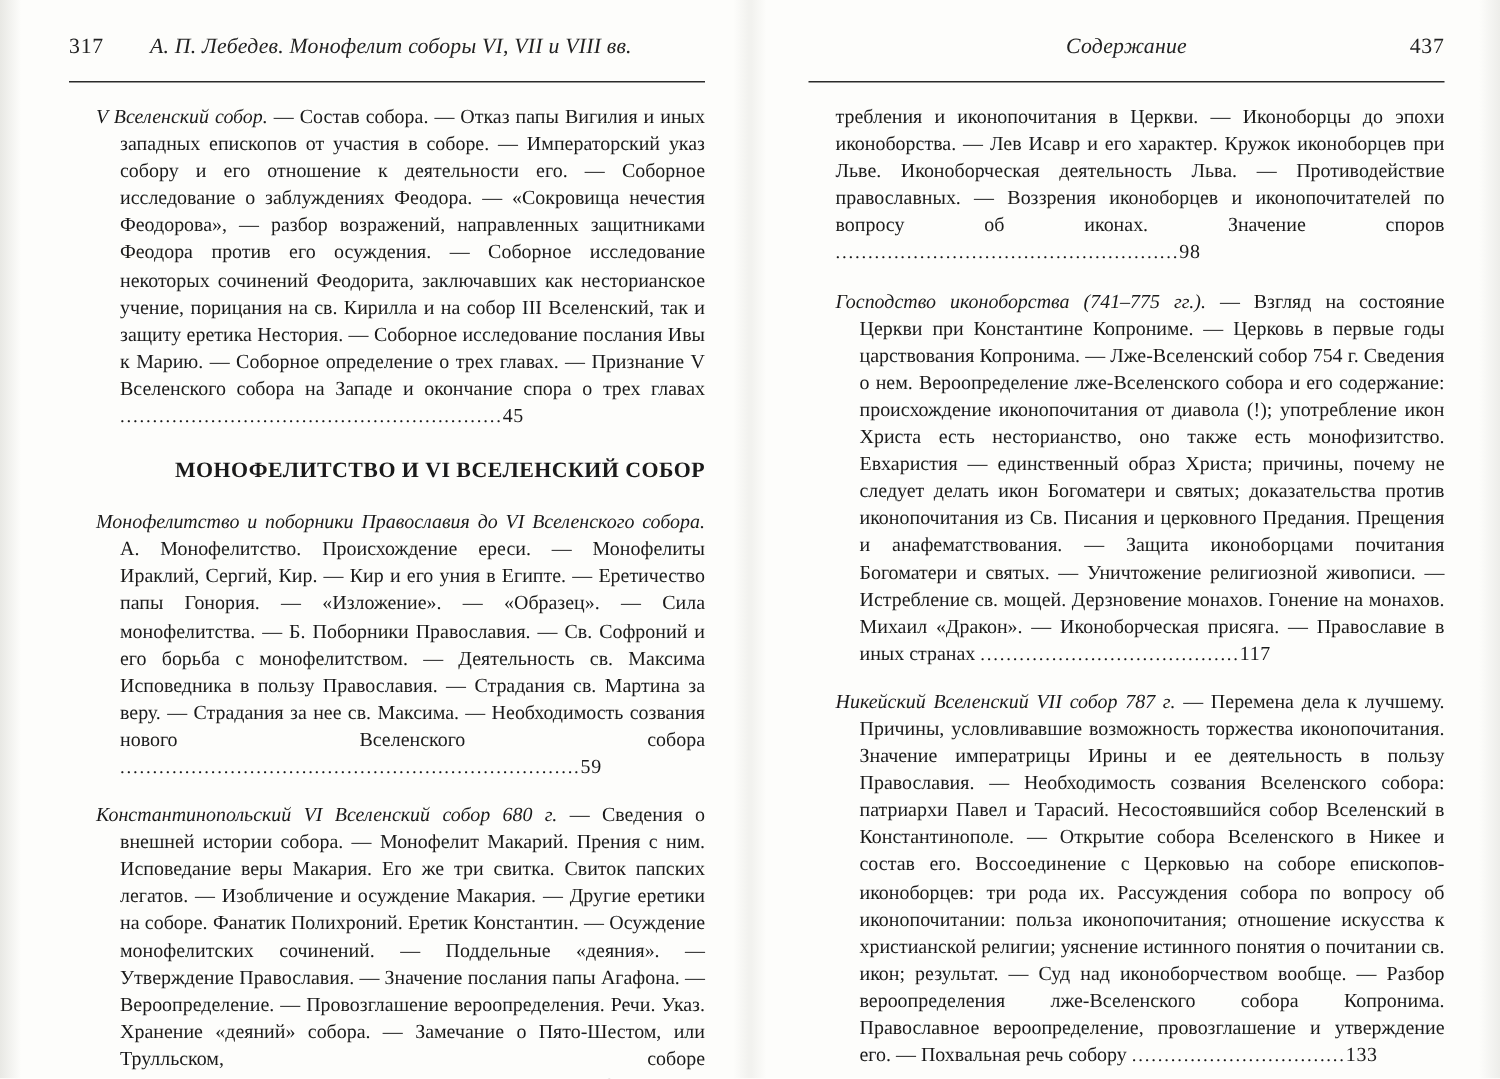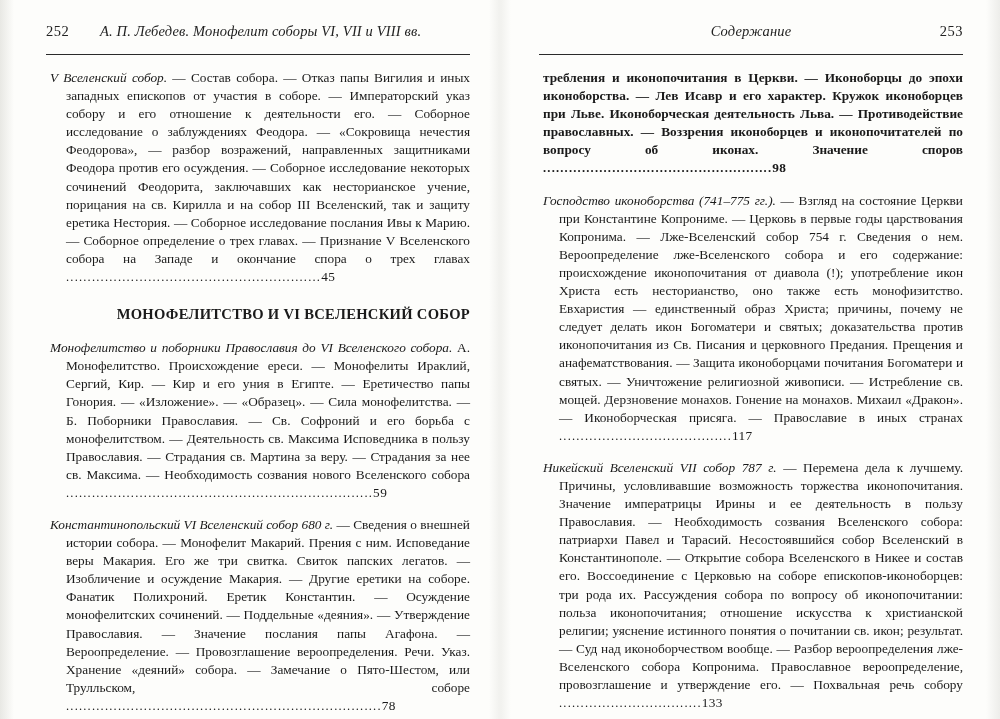--- a/index.html
+++ b/index.html
@@ -86,28 +86,28 @@
     margin: 2px 0 14px 0;
   }
   .rule-right { margin-top: 2px; }
 
   
   .entry {
     font-size: 13.3px;
     line-height: 18.1px;
     text-align: justify;
     text-justify: inter-word;
-    margin: 0 0 14px 4px;
+    margin: 0 0 14px 18px;
     text-indent: 0;
     padding-left: 16px;
   }
   .entry .lead {
     margin-left: -16px;
   }
-  .entry.no-hang { padding-left: 16px; font-weight: bold; }
+  .entry.no-hang { padding-left: 16px; }
 
   .ital {
     font-style: italic;
   }
   .dots {
     letter-spacing: 1.2px;
     font-size: 12.5px;
   }
   .folio-inline {
     font-style: normal;
@@ -133,21 +133,21 @@
 
 <div id="scan">
 
   <div class="page-shade-left"></div>
   <div class="gutter"></div>
   <div class="page-shade-right"></div>
 
   <div class="page page-left">
 
     <div class="runhead runhead-left">
-      <span class="folio">252</span>
+      <span class="folio">317</span>
       <span class="title ital">А. П. Лебедев. Монофелит соборы VI, VII и VIII вв.</span>
     </div>
     <div class="rule"></div>
 
     <p class="entry">
       <span class="lead ital">V Вселенский собор.</span><span> — Состав собора. — Отказ папы Вигилия и иных западных епископов от участия в соборе. — Императорский указ собору и его отношение к деятельности его. — Соборное исследование о заблуждениях Феодора. — «Сокровища нечестия Феодорова», — разбор возражений, направленных защитниками Феодора против его осуждения. — Соборное исследование некоторых сочинений Феодорита, заключавших как несторианское учение, порицания на св. Кирилла и на собор III Вселенский, так и защиту еретика Нестория. — Соборное исследование послания Ивы к Марию. — Соборное определение о трех главах. — Признание V Вселенского собора на Западе и окончание спора о трех главах </span><span class="dots">...........................................................</span><span class="folio-inline">45</span>
     </p>
 
     <h2 class="sec">МОНОФЕЛИТСТВО И VI ВСЕЛЕНСКИЙ СОБОР</h2>
 
@@ -158,21 +158,21 @@
     <p class="entry">
       <span class="lead ital">Константинопольский VI Вселенский собор 680 г.</span><span> — Сведения о внешней истории собора. — Монофелит Макарий. Прения с ним. Исповедание веры Макария. Его же три свитка. Свиток папских легатов. — Изобличение и осуждение Макария. — Другие еретики на соборе. Фанатик Полихроний. Еретик Константин. — Осуждение монофелитских сочинений. — Поддельные «деяния». — Утверждение Православия. — Значение послания папы Агафона. — Вероопределение. — Провозглашение вероопределения. Речи. Указ. Хранение «деяний» собора. — Замечание о Пято-Шестом, или Трулльском, соборе </span><span class="dots">.........................................................................</span><span class="folio-inline">78</span>
     </p>
 
   </div>
 
   <div class="page page-right">
 
     <div class="runhead runhead-right">
       <span class="title ital">Содержание</span>
-      <span class="folio">253</span>
+      <span class="folio">437</span>
     </div>
     <div class="rule rule-right"></div>
 
     <p class="entry no-hang" style="padding-left:0">
       <span>требления и иконопочитания в Церкви. — Иконоборцы до эпохи иконоборства. — Лев Исавр и его характер. Кружок иконоборцев при Льве. Иконоборческая деятельность Льва. — Противодействие православных. — Воззрения иконоборцев и иконопочитателей по вопросу об иконах. Значение споров </span><span class="dots">.....................................................</span><span class="folio-inline">98</span>
     </p>
 
     <p class="entry">
       <span class="lead ital">Господство иконоборства (741–775 гг.).</span><span> — Взгляд на состояние Церкви при Константине Копрониме. — Церковь в первые годы царствования Копронима. — Лже-Вселенский собор 754 г. Сведения о нем. Вероопределение лже-Вселенского собора и его содержание: происхождение иконопочитания от диавола (!); употребление икон Христа есть несторианство, оно также есть монофизитство. Евхаристия — единственный образ Христа; причины, почему не следует делать икон Богоматери и святых; доказательства против иконопочитания из Св. Писания и церковного Предания. Прещения и анафематствования. — Защита иконоборцами почитания Богоматери и святых. — Уничтожение религиозной живописи. — Истребление св. мощей. Дерзновение монахов. Гонение на монахов. Михаил «Дракон». — Иконоборческая присяга. — Православие в иных странах </span><span class="dots">........................................</span><span class="folio-inline">117</span>
     </p>

